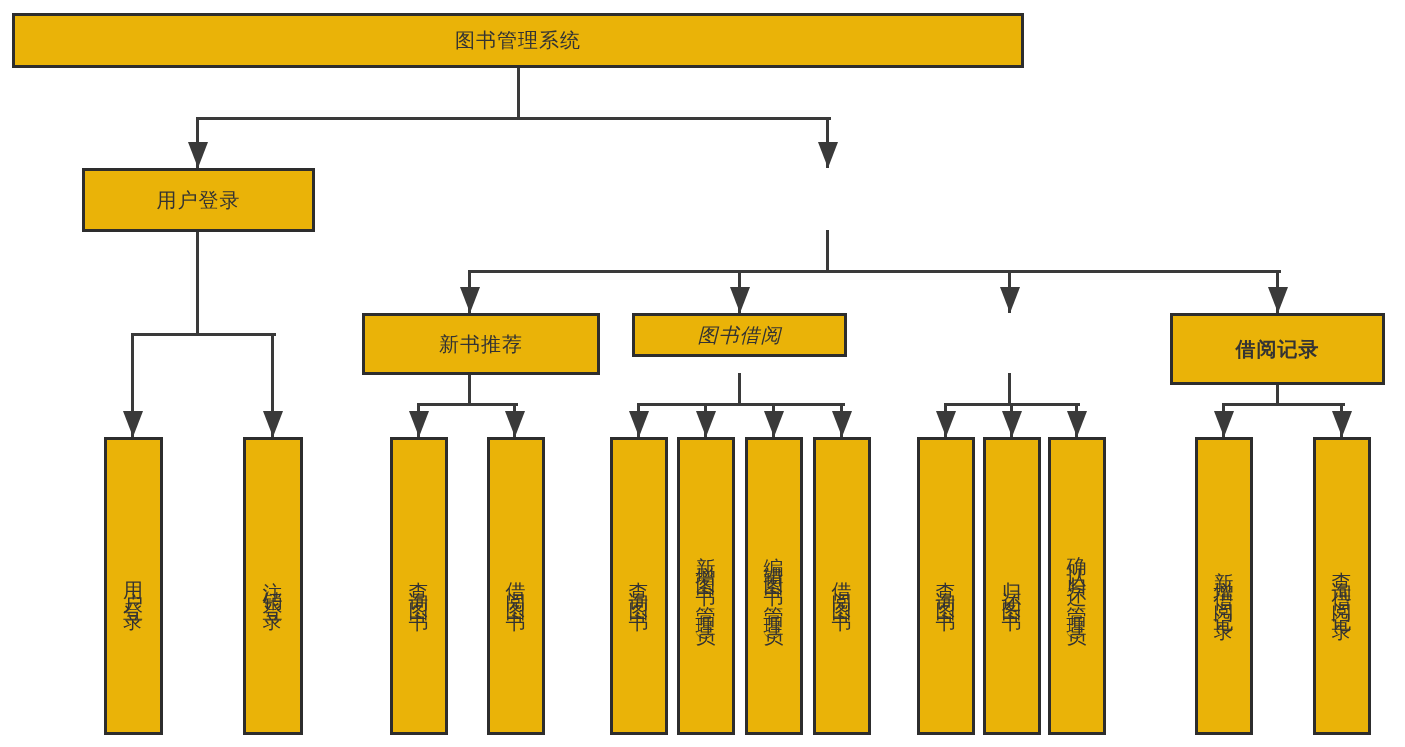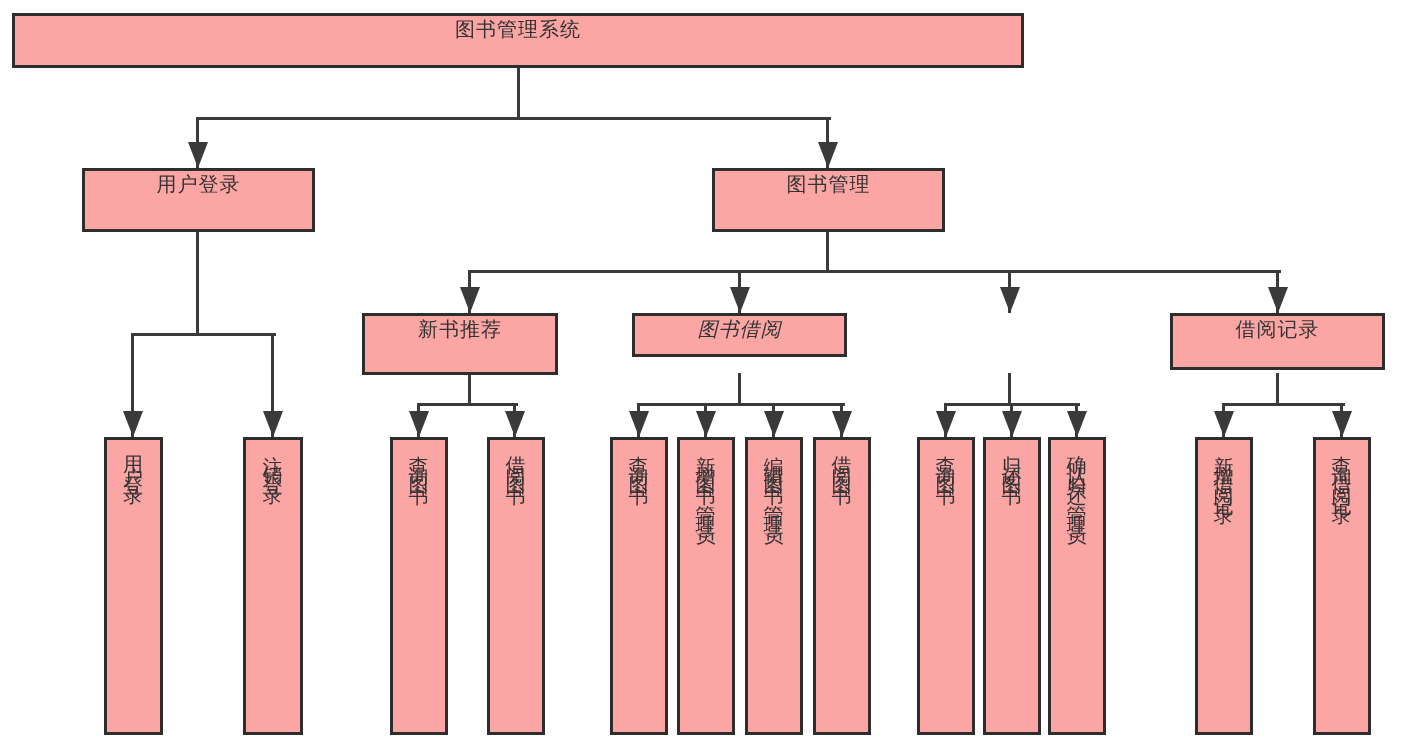--- a/index.html
+++ b/index.html
@@ -1,22 +1,22 @@
 <!DOCTYPE html>
 <html><head>
 <meta charset="utf-8">
 <style>
   html,body{margin:0;padding:0;background:#fff;}
   #canvas{
     position:relative;width:1405px;height:747px;background:#ffffff;
     font-family:"Liberation Sans","DejaVu Sans",sans-serif;overflow:hidden;
   }
   .box{
-    position:absolute;box-sizing:border-box;border:3px solid #2d2d2d;background:#fca5a5;
-    display:flex;align-items:flex-start;justify-content:center;z-index:2;
+    position:absolute;box-sizing:border-box;border:3px solid #2d2d2d;background:#eab308;
+    display:flex;align-items:center;justify-content:center;z-index:2;
   }
   .hlabel{font-size:20px;color:#333333;letter-spacing:1px;white-space:nowrap;}
   .vlabel{
     writing-mode:vertical-rl;text-orientation:mixed;font-size:20px;color:#333333;
     letter-spacing:10px;line-height:1;white-space:nowrap;
   }
   .vline{position:absolute;width:3px;background:#3a3a3a;z-index:1;}
   .hline{position:absolute;height:3px;background:#3a3a3a;z-index:1;}
   .arrow{
     position:absolute;width:0;height:0;z-index:1;
@@ -40,49 +40,46 @@
   <div class="vline" style="left:517px;top:66px;height:53px;"></div>
   <div class="hline" style="left:196px;top:117px;width:635px;"></div>
   <div class="vline" style="left:196px;top:117px;height:51px;"></div>
   <div class="vline" style="left:826px;top:117px;height:51px;"></div>
   <div class="arrow" style="left:188px;top:142px;"></div>
   <div class="arrow" style="left:818px;top:142px;"></div>
 
   <div class="box" style="left:82px;top:168px;width:233px;height:64px;">
     <span class="hlabel">用户登录</span>
   </div>
-  <div class="box" style="left:712px;top:168px;width:233px;height:64px;">
-    <span class="hlabel">图书管理</span>
-  </div>
 
   <div class="vline" style="left:196px;top:230px;height:105px;"></div>
   <div class="hline" style="left:131px;top:333px;width:145px;"></div>
   <div class="vline" style="left:131px;top:333px;height:104px;"></div>
   <div class="vline" style="left:271px;top:333px;height:104px;"></div>
   <div class="arrow" style="left:123px;top:411px;"></div>
   <div class="arrow" style="left:263px;top:411px;"></div>
 
   <div class="vline" style="left:826px;top:230px;height:42px;"></div>
   <div class="hline" style="left:468px;top:270px;width:813px;"></div>
   <div class="vline" style="left:468px;top:270px;height:43px;"></div>
   <div class="vline" style="left:738px;top:270px;height:43px;"></div>
   <div class="vline" style="left:1008px;top:270px;height:43px;"></div>
   <div class="vline" style="left:1276px;top:270px;height:43px;"></div>
   <div class="arrow" style="left:460px;top:287px;"></div>
   <div class="arrow" style="left:730px;top:287px;"></div>
   <div class="arrow" style="left:1000px;top:287px;"></div>
   <div class="arrow" style="left:1268px;top:287px;"></div>
 
-  <div class="box" style="left:362px;top:313px;width:196px;height:62px;">
+  <div class="box" style="left:362px;top:313px;width:238px;height:62px;">
     <span class="hlabel">新书推荐</span>
   </div>
   <div class="box" style="left:632px;top:313px;width:215px;height:44px;font-style:italic;">
     <span class="hlabel">图书借阅</span>
   </div>
-  <div class="box" style="left:1170px;top:313px;width:215px;height:57px;">
+  <div class="box" style="left:1170px;top:313px;width:215px;height:72px;font-weight:bold;">
     <span class="hlabel">借阅记录</span>
   </div>
 
   <div class="vline" style="left:468px;top:373px;height:32px;"></div>
   <div class="hline" style="left:417px;top:403px;width:101px;"></div>
   <div class="vline" style="left:417px;top:403px;height:34px;"></div>
   <div class="vline" style="left:513px;top:403px;height:34px;"></div>
   <div class="arrow" style="left:409px;top:411px;"></div>
   <div class="arrow" style="left:505px;top:411px;"></div>
 

